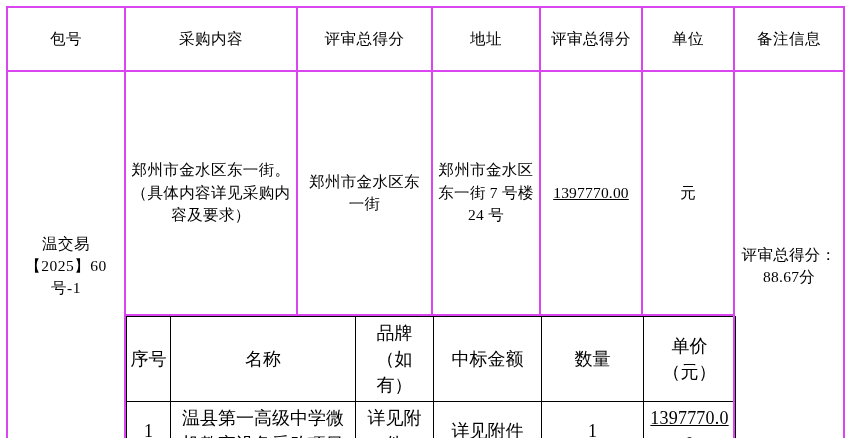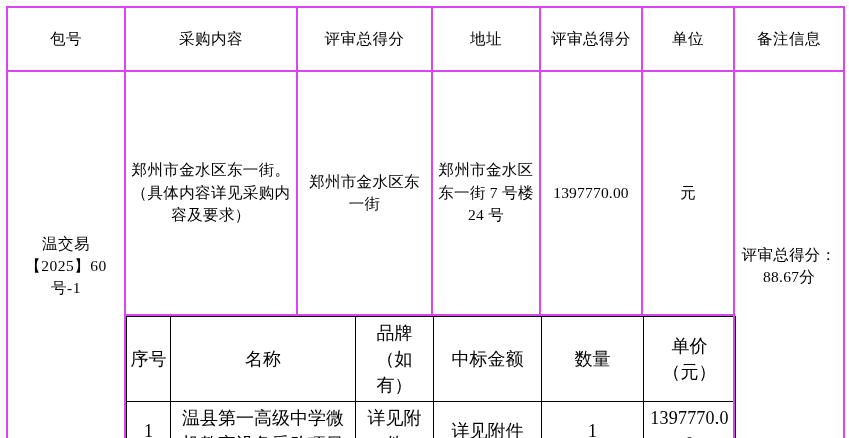--- a/index.html
+++ b/index.html
@@ -82,20 +82,21 @@
     height: 60px;
   }
   .inner-row td {
     height: 52px;
   }
   .big-row td {
     height: 214px;
   }
   .amount {
     letter-spacing: 0.2px;
+    text-decoration: underline;
   }
 </style>
 </head>
 <body>
 
 <div class="doc">
   <table class="bid">
     <colgroup>
       <col style="width:118px">
       <col style="width:172px">

